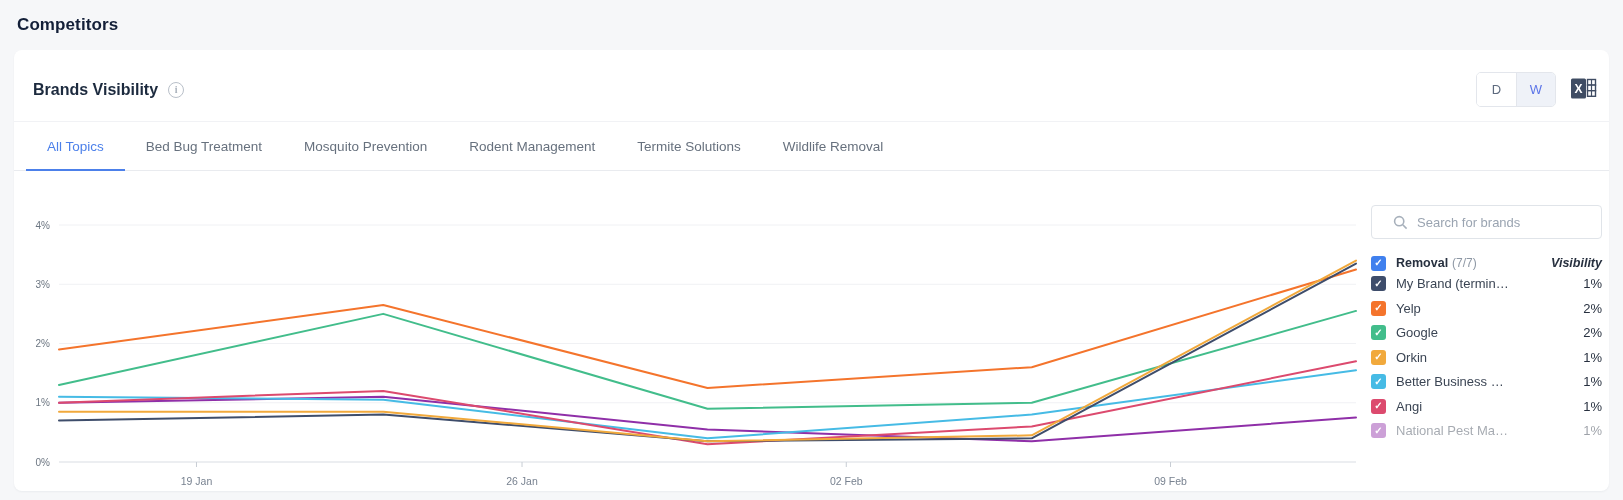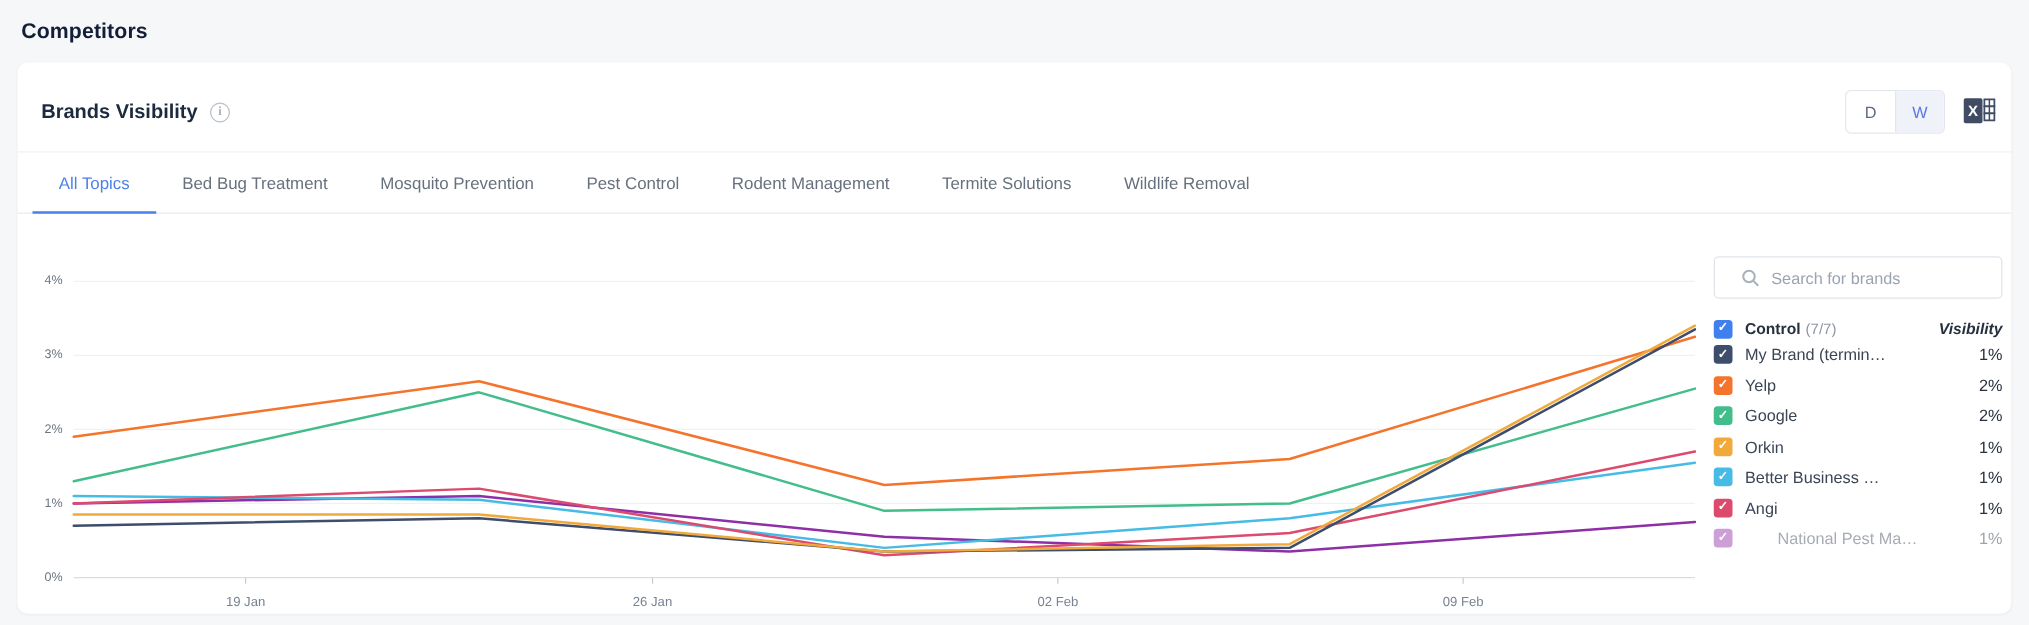--- a/index.html
+++ b/index.html
@@ -42,21 +42,21 @@
   .search-box { display:flex; align-items:center; height:34px; border:1px solid #e0e4e9;
     border-radius:4px; padding:0 21px; gap:9px; background:#fff; }
   .search-box input { border:none; outline:none; flex:1; min-width:0; font-size:13px; color:#3b4554;
     font-family:"Liberation Sans", sans-serif; background:transparent; }
   .search-box input::placeholder { color:#9aa4b1; }
   .legend-header { display:flex; align-items:center; margin-top:11px; height:26px; }
   .legend-header .hdr-label { font-size:12.5px; font-weight:700; color:#27303f; margin-left:10px; }
   .legend-header .hdr-count { font-size:12px; color:#8d97a4; margin-left:4px; }
   .legend-header .hdr-value { margin-left:auto; font-size:12.5px; font-weight:700; color:#27303f;font-style:italic; }
   .legend-row { display:flex; align-items:flex-start; height:24.5px; cursor:pointer; }
-  .legend-row.faded { opacity:.45;gap:26px; }
+  .legend-row.faded { opacity:.45; }
   .legend-row .row-label { font-size:13px; color:#3b4554; margin-left:10px; white-space:nowrap;
     overflow:hidden; text-overflow:ellipsis; flex:1; }
   .legend-row .row-value { font-size:13px; color:#27303f; margin-left:8px; }
   .cbox { width:15px; height:15px; border-radius:3px; flex:none; display:flex; align-items:center;
     justify-content:center; cursor:pointer; }
   .cbox::after { content:"\2713"; color:#ffffff; font-size:10px; font-weight:700; line-height:1; }
 </style>
 </head>
 <body>
 
@@ -91,23 +91,20 @@
 
   <div class="tabs">
       <div class="tab active">
         <span class="tab-label">All Topics</span>
       </div>
       <div class="tab">
         <span class="tab-label">Bed Bug Treatment</span>
       </div>
       <div class="tab">
         <span class="tab-label">Mosquito Prevention</span>
-      </div>
-      <div class="tab">
-        <span class="tab-label">Pest Control</span>
       </div>
       <div class="tab">
         <span class="tab-label">Rodent Management</span>
       </div>
       <div class="tab">
         <span class="tab-label">Termite Solutions</span>
       </div>
       <div class="tab">
         <span class="tab-label">Wildlife Removal</span>
       </div>
@@ -147,21 +144,21 @@
         <span style="display:flex;">
           <svg width="15" height="15" viewBox="0 0 15 15" fill="none" stroke="#a7b0bb" stroke-width="1.6">
             <circle cx="6.2" cy="6.2" r="4.6"></circle>
             <line x1="9.8" y1="9.8" x2="13.6" y2="13.6"></line>
           </svg>
         </span>
         <input type="text" placeholder="Search for brands" style="">
       </div>
       <div class="legend-header">
         <span class="cbox" style="background:#4080ee;"></span>
-        <span class="hdr-label">Control</span>
+        <span class="hdr-label">Removal</span>
         <span class="hdr-count">(7/7)</span>
         <span class="hdr-value">Visibility</span>
       </div>
       <div id="legend-rows">
           <div class="legend-row">
     <span class="cbox" style="background: rgb(62, 77, 107);"></span>
     <span class="row-label">My Brand (termin…</span>
     <span class="row-value">1%</span>
   </div>
           <div class="legend-row">

